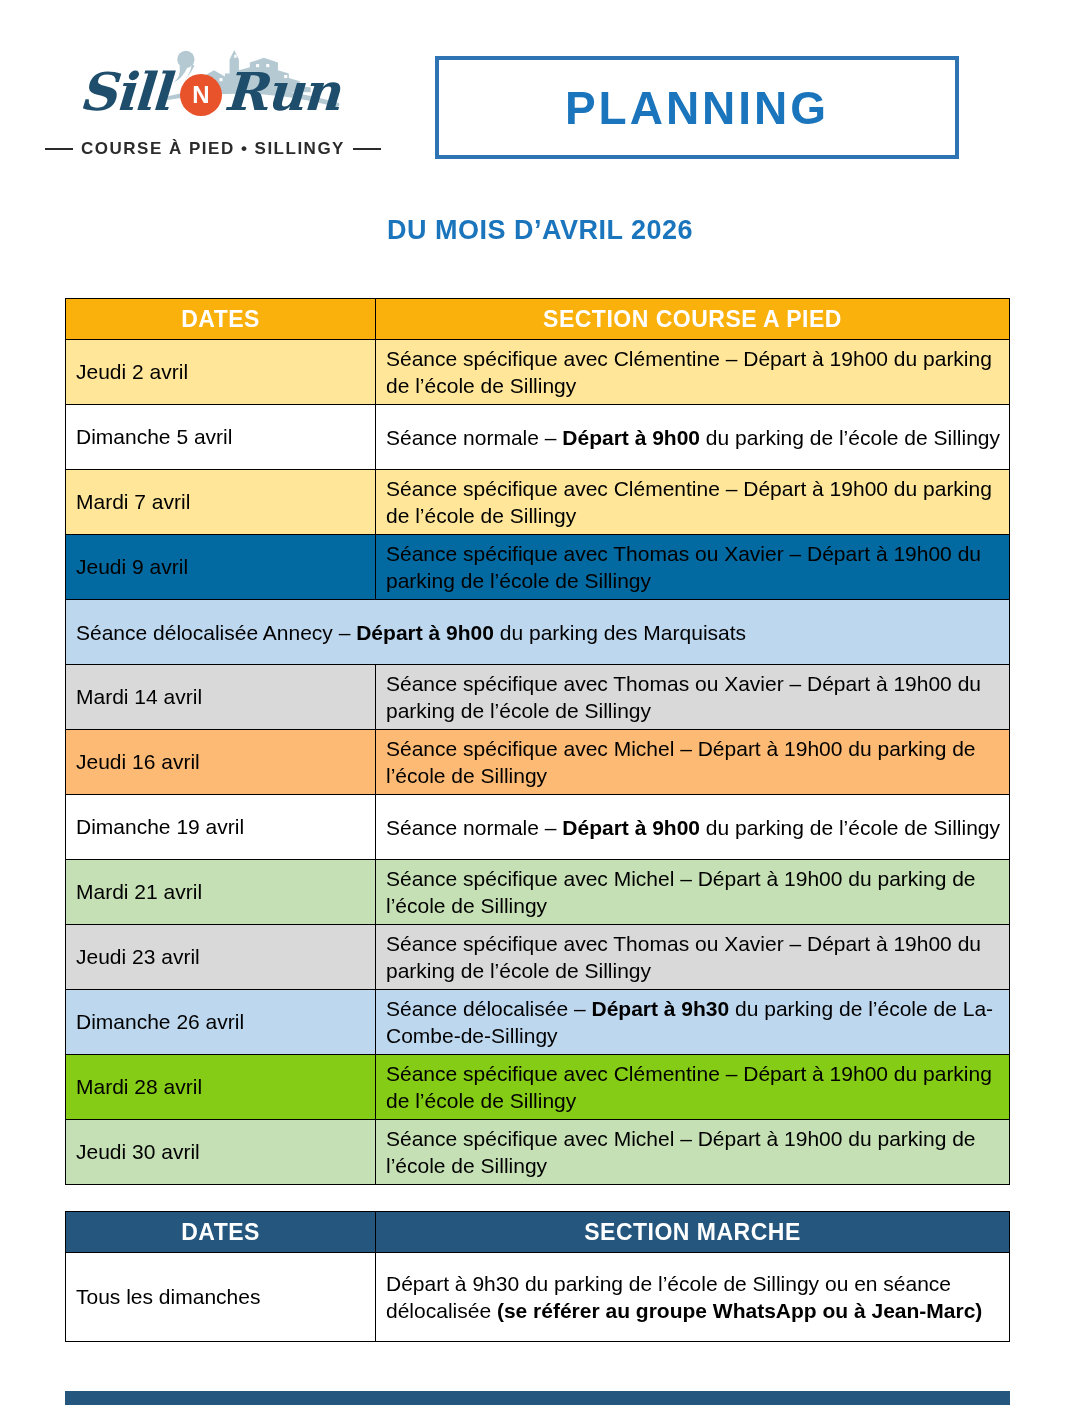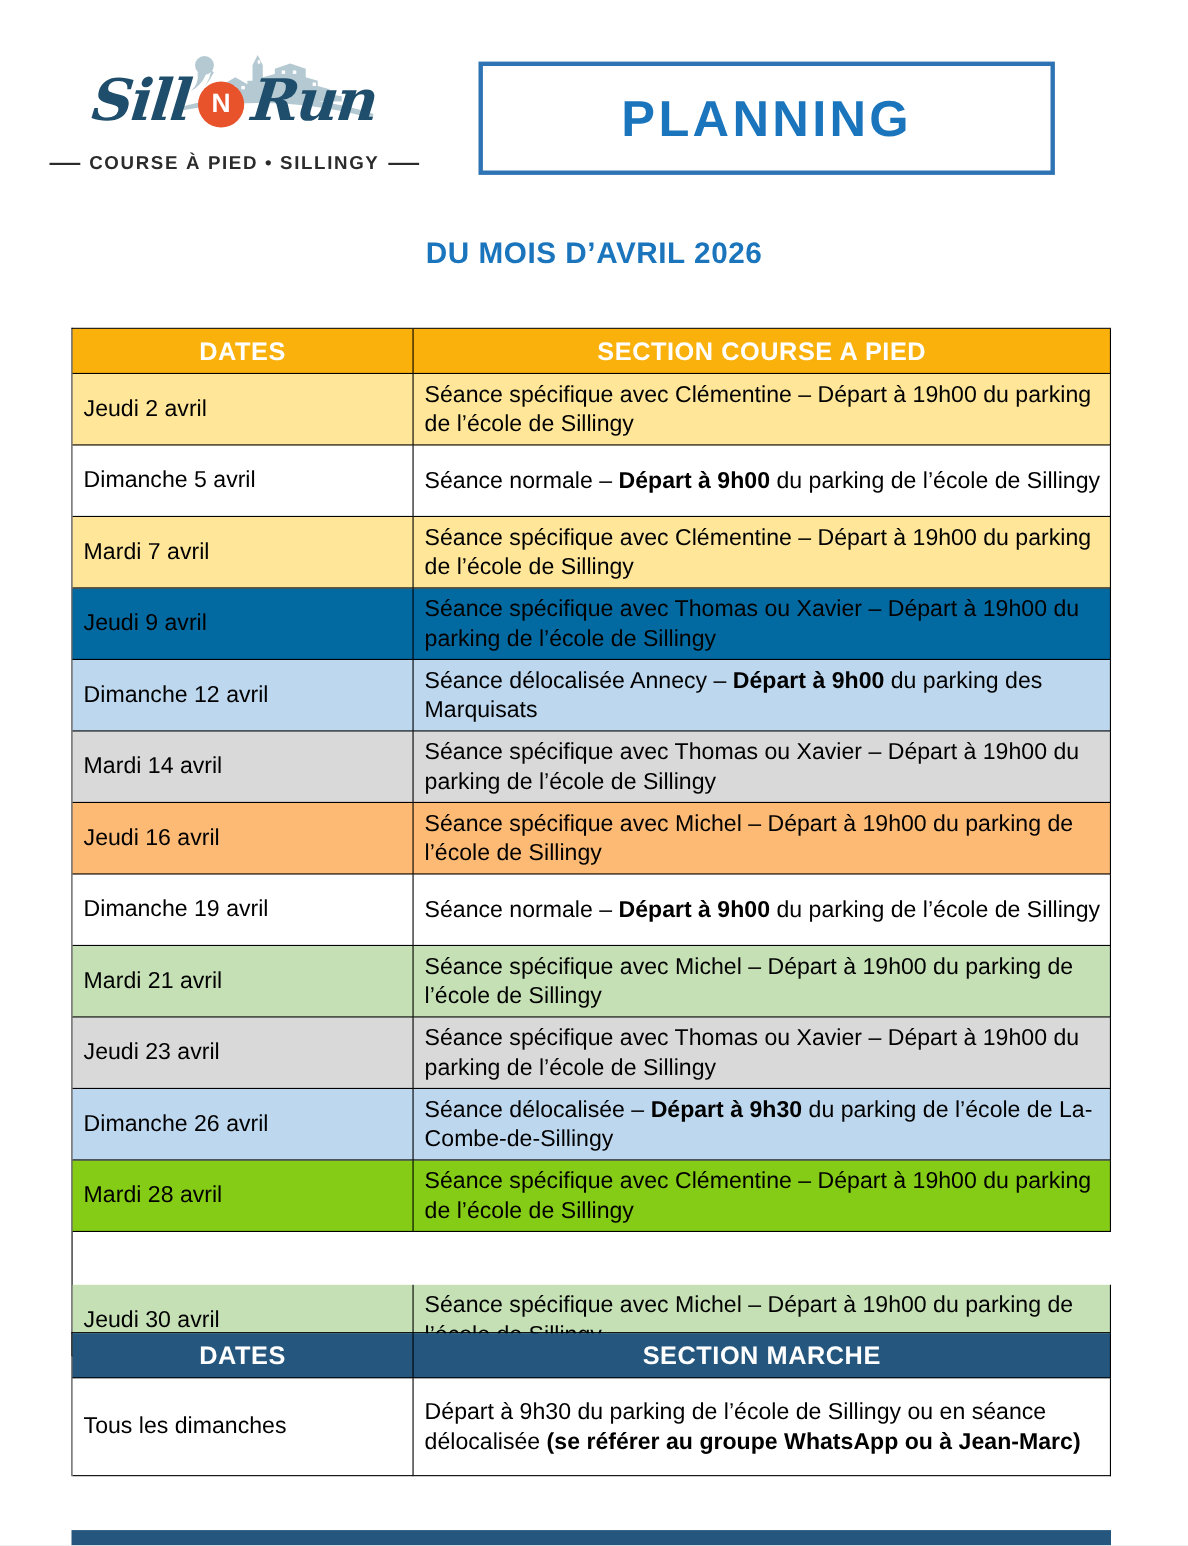--- a/index.html
+++ b/index.html
@@ -166,21 +166,20 @@
             <span><span>Séance spécifique avec Clémentine – Départ à 19h00 du parking de l’école de Sillingy</span></span>
           </div>
         </div>
         <div class="trow" style="background: #0369a1;">
           <div class="cell col-date date-cell">Jeudi 9 avril</div>
           <div class="cell col-session session-cell">
             <span><span>Séance spécifique avec Thomas ou Xavier – Départ à 19h00 du parking de l’école de Sillingy</span></span>
           </div>
         </div>
         <div class="trow" style="background: rgb(189, 215, 238);">
-          <div class="cell col-date date-cell">Dimanche 12 avril</div>
           <div class="cell col-session session-cell">
             <span><span>Séance délocalisée Annecy – </span><span class="seg-b">Départ à 9h00</span><span> du parking des Marquisats</span></span>
           </div>
         </div>
         <div class="trow" style="background: rgb(217, 217, 217);">
           <div class="cell col-date date-cell">Mardi 14 avril</div>
           <div class="cell col-session session-cell">
             <span><span>Séance spécifique avec Thomas ou Xavier – Départ à 19h00 du parking de l’école de Sillingy</span></span>
           </div>
         </div>
@@ -213,21 +212,21 @@
           <div class="cell col-session session-cell">
             <span><span>Séance délocalisée – </span><span class="seg-b">Départ à 9h30</span><span> du parking de l’école de La-Combe-de-Sillingy</span></span>
           </div>
         </div>
         <div class="trow" style="background: #84cc16;">
           <div class="cell col-date date-cell">Mardi 28 avril</div>
           <div class="cell col-session session-cell">
             <span><span>Séance spécifique avec Clémentine – Départ à 19h00 du parking de l’école de Sillingy</span></span>
           </div>
         </div>
-        <div class="trow" style="background: rgb(197, 224, 180); margin-top: 48px;">
+        <div class="trow" style="background: rgb(197, 224, 180);">
           <div class="cell col-date date-cell">Jeudi 30 avril</div>
           <div class="cell col-session session-cell">
             <span><span>Séance spécifique avec Michel – Départ à 19h00 du parking de l’école de Sillingy</span></span>
           </div>
         </div>
       </div>
   </div>
 
   <div class="table" id="marche-table">
     <div class="thead" style="background: rgb(36, 86, 126); color: rgb(255, 255, 255);">

